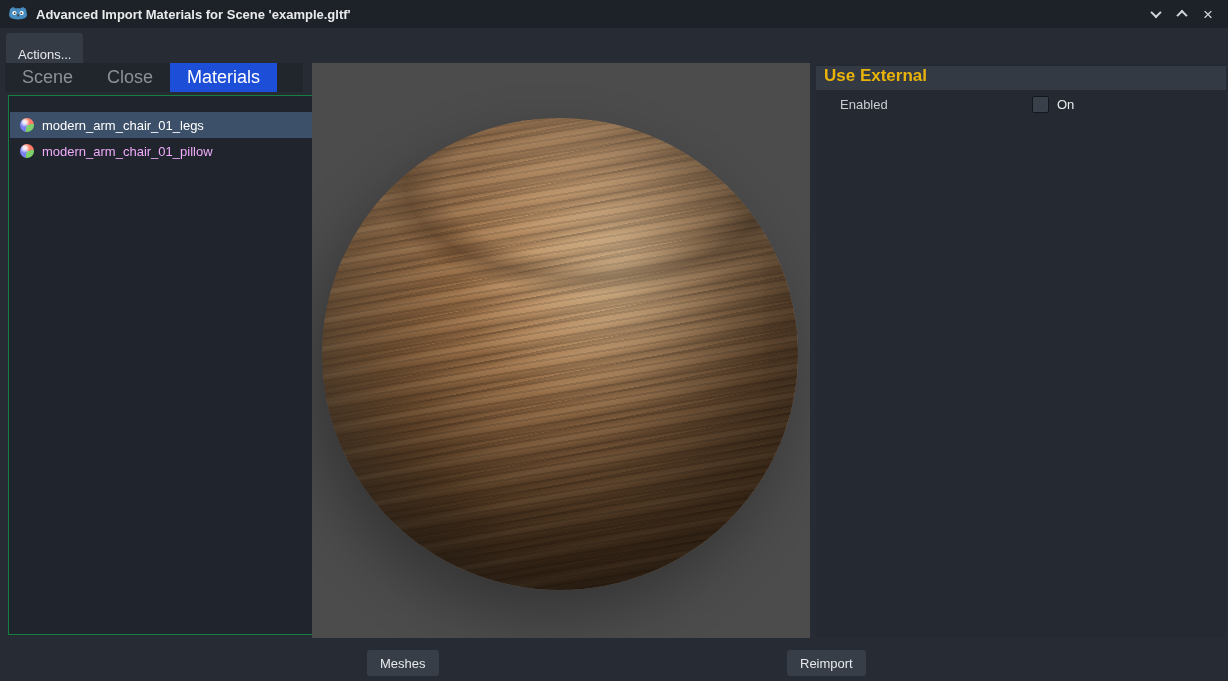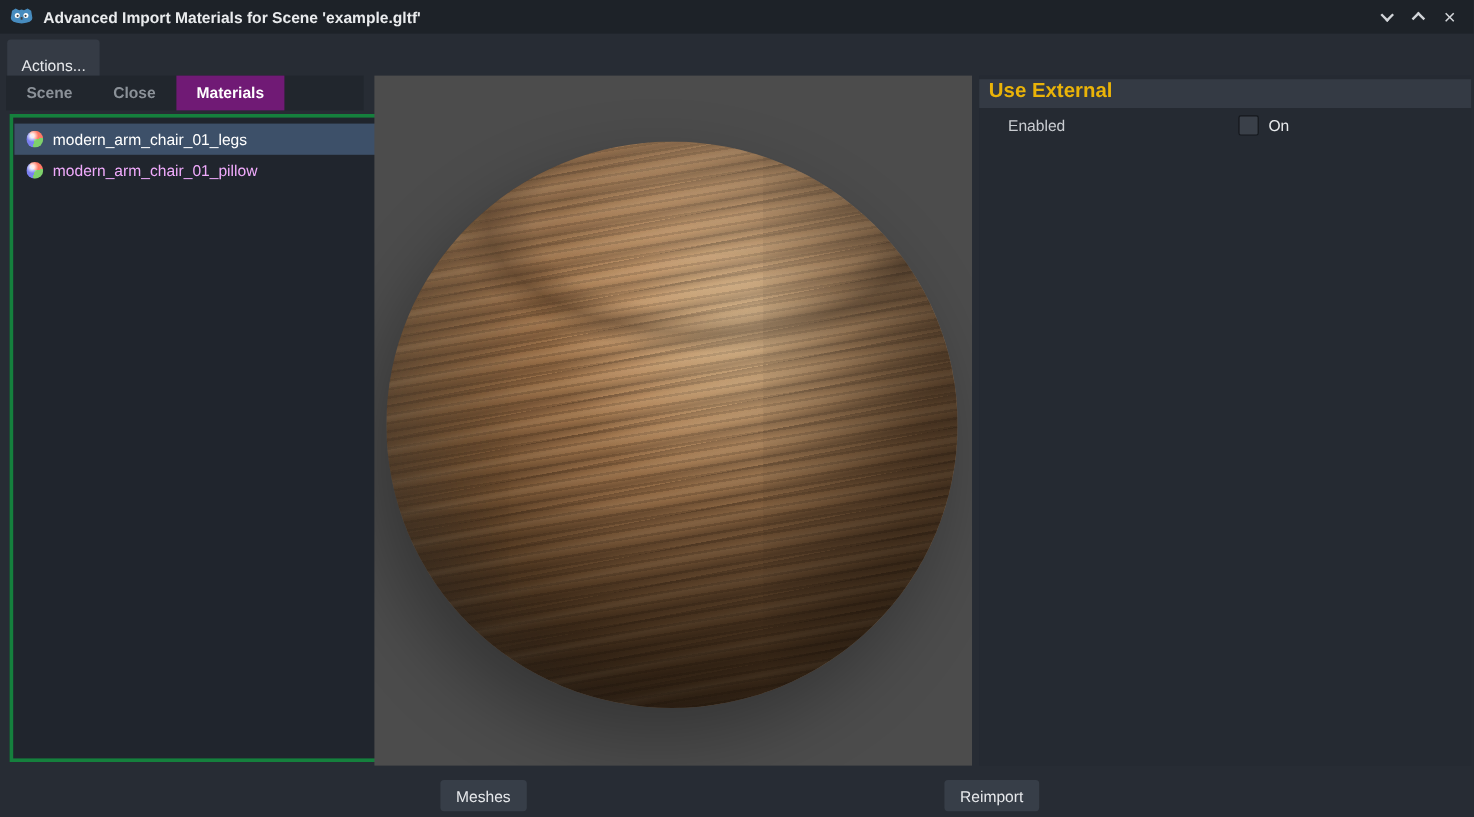--- a/index.html
+++ b/index.html
@@ -32,28 +32,28 @@
     background:#353b45; color:#e7e9ec; border:none; border-radius:3px;
     font-size:13px; font-family:inherit; cursor:pointer;
   }
 
   
   .tabstrip {
     position:absolute; left:5px; top:63px; width:298px; height:29px;
     background:#21262d; display:flex; align-items:stretch;
   }
   .tab {
-    padding:0 17px; line-height:29px; font-size:13px; color:#8b9198; cursor:pointer;font-weight:bold;
+    padding:0 17px; line-height:29px; font-size:18px; color:#8b9198; cursor:pointer;
   }
-  .tab.active { background:#701a75; color:#ffffff; }
+  .tab.active { background:#1d4ed8; color:#ffffff; }
 
   
   .left-panel {
     position:absolute; left:8px; top:95px; width:351px; height:540px;
-    background:#20252d; border:3px solid #15803d; padding-top:5px;
+    background:#20252d; border:1px solid #15803d; padding-top:16px;
   }
   .list-row {
     height:26px; display:flex; align-items:center; padding-left:10px; gap:8px;
     font-size:13px; color:#f0abfc; cursor:pointer; margin:0 1px;
   }
   .list-row.selected { background:#3d5069; color:#ffffff; }
   .mat-icon {
     width:14px; height:14px; border-radius:50%; flex:0 0 14px;
     background:
       radial-gradient(circle at 35% 30%, rgba(255,255,255,0.85) 0 12%, rgba(255,255,255,0) 38%),

